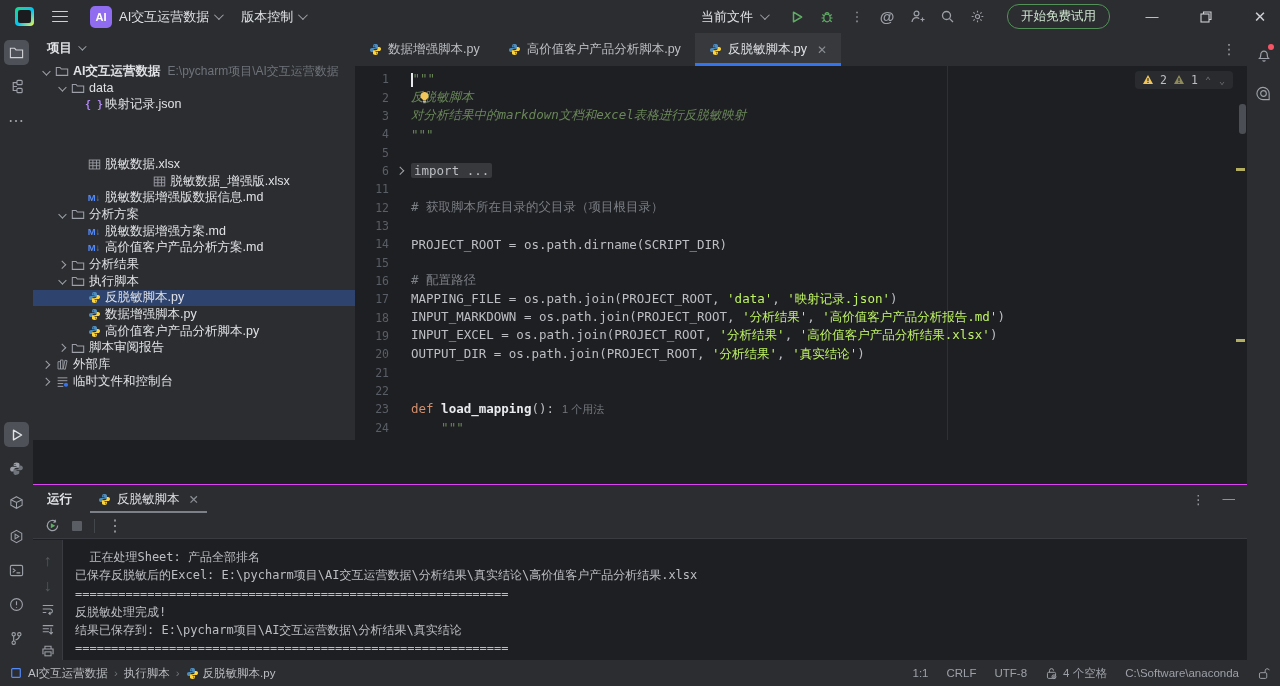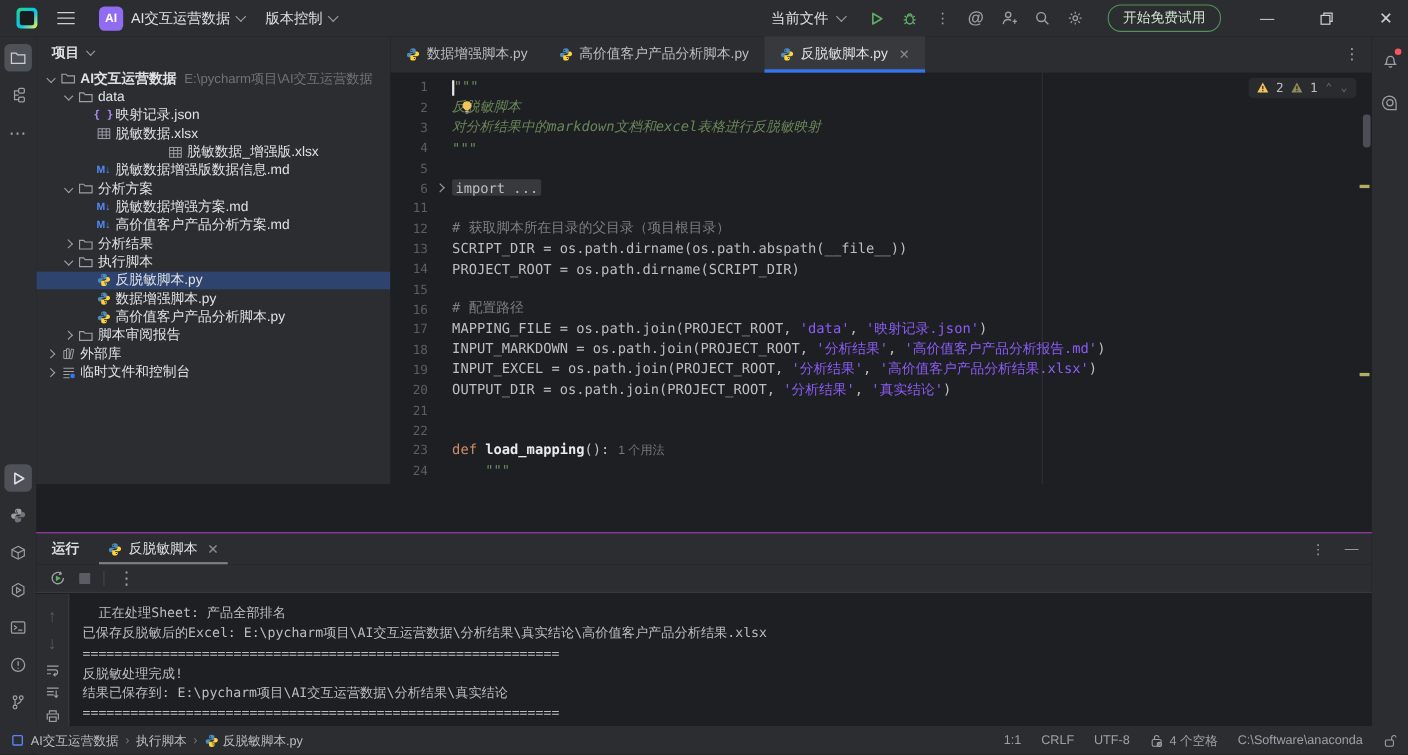--- a/index.html
+++ b/index.html
@@ -64,21 +64,21 @@
   .tab-kebab { position:absolute; right:10px; top:8px; color:#9da0a8; font-size:14px; letter-spacing:1px; }
   #code { position:absolute; left:0; top:33px; right:0; bottom:0; overflow:hidden; padding-top:4px; }
   .margin-guide { position:absolute; left:592px; top:0; bottom:0; width:1px; background:#2d3035; }
   .crow { height:18.35px; display:flex; align-items:center; white-space:pre; font-size:12.5px; position:relative; }
   .lnum { display:inline-block; width:34px; text-align:right; color:#5a5e66; font-family:"DejaVu Sans Mono",monospace; font-size:11.5px; flex:0 0 34px; }
   .foldcol { width:22px; flex:0 0 22px; display:flex; align-items:center; justify-content:center; }
   .foldcol .c { width:5.5px; height:5.5px; border-right:1.3px solid #9da0a8; border-bottom:1.3px solid #9da0a8; transform:rotate(-45deg); }
   .ctext { font-family:"DejaVu Sans Mono",monospace; color:#bcbec4; }
   .seg-doc { color:#6a8759; font-style:italic; }
   .seg-comment { color:#7a7e85; }
-  .seg-str { color:#8b5cf6; }
+  .seg-str { color:#bef264; }
   .seg-kw { color:#cf8e6d; }
   .seg-fn { color:#e8eaed; font-weight:bold; }
   .seg-plain { color:#bcbec4; }
   .seg-fold { background:#37393d; border-radius:2px; padding:0 3px; color:#bcbec4; }
   .seg-inlay { color:#73777e; font-family:"Liberation Sans",sans-serif; font-size:11px; margin-left:8px; }
   .caret { display:inline-block; width:1.5px; height:14px; background:#e8eaed; vertical-align:middle; }
   .bulb { position:absolute; left:64px; top:3px; }
   #insp-widget { position:absolute; right:14px; top:5px; display:flex; align-items:center; gap:6px;
     background:rgba(43,45,48,.92); border-radius:4px; padding:2px 7px; font-size:11.5px; color:#bcbec4; }
   #insp-widget .sep { color:#6f737a; margin:0 1px; font-size:10px; }
@@ -287,21 +287,21 @@
         </span>
         <span class="tlabel">data</span>
       </div>
       <div class="trow" style="padding-left: 38px;">
         <span class="tchev"></span>
         <span class="ticon">
           <span class="ficon-json">{ }</span>
         </span>
         <span class="tlabel">映射记录.json</span>
       </div>
-      <div class="trow" style="padding-left: 38px;">
+      <div class="trow" style="padding-left: 38px; margin-top: 43px;">
         <span class="tchev"></span>
         <span class="ticon">
           <svg width="13" height="13" viewBox="0 0 16 16" stroke="#9da0a8" fill="none" stroke-width="1.1">
             <rect x="1.5" y="2.5" width="13" height="11"></rect>
             <path d="M1.5 6h13M1.5 9.5h13M6 2.5v11M10.5 2.5v11"></path>
           </svg>
         </span>
         <span class="tlabel">脱敏数据.xlsx</span>
       </div>
       <div class="trow" style="padding-left: 38px; justify-content: center;">
@@ -493,21 +493,21 @@
             <path d="M6 1a4.3 4.3 0 0 0-2.4 7.9c.5.4.9.9.9 1.4h3c0-.5.4-1 .9-1.4A4.3 4.3 0 0 0 6 1z" fill="#f2c55c"></path>
             <rect x="4.3" y="10.8" width="3.4" height="1" fill="#c4c4c4"></rect>
             <rect x="4.6" y="12.2" width="2.8" height="1" fill="#c4c4c4"></rect>
           </svg></span></div>
       <div class="crow"><span class="lnum">3</span><span class="foldcol"></span><span class="ctext"><span class="seg-doc">对分析结果中的markdown文档和excel表格进行反脱敏映射</span></span></div>
       <div class="crow"><span class="lnum">4</span><span class="foldcol"></span><span class="ctext"><span class="seg-doc">"""</span></span></div>
       <div class="crow"><span class="lnum">5</span><span class="foldcol"></span><span class="ctext">&nbsp;</span></div>
       <div class="crow"><span class="lnum">6</span><span class="foldcol"><i class="c"></i></span><span class="ctext"><span class="seg-fold">import ...</span></span></div>
       <div class="crow"><span class="lnum">11</span><span class="foldcol"></span><span class="ctext">&nbsp;</span></div>
       <div class="crow"><span class="lnum">12</span><span class="foldcol"></span><span class="ctext"><span class="seg-comment"># 获取脚本所在目录的父目录（项目根目录）</span></span></div>
-      <div class="crow"><span class="lnum">13</span><span class="foldcol"></span><span class="ctext"><span class="seg-plain">SCRIPT_DIR = os.path.dirname(os.path.abspath(__file__))</span></span></div>
+      <div class="crow"><span class="lnum">13</span><span class="foldcol"></span></div>
       <div class="crow"><span class="lnum">14</span><span class="foldcol"></span><span class="ctext"><span class="seg-plain">PROJECT_ROOT = os.path.dirname(SCRIPT_DIR)</span></span></div>
       <div class="crow"><span class="lnum">15</span><span class="foldcol"></span><span class="ctext">&nbsp;</span></div>
       <div class="crow"><span class="lnum">16</span><span class="foldcol"></span><span class="ctext"><span class="seg-comment"># 配置路径</span></span></div>
       <div class="crow"><span class="lnum">17</span><span class="foldcol"></span><span class="ctext"><span class="seg-plain">MAPPING_FILE = os.path.join(PROJECT_ROOT, </span><span class="seg-str">'data'</span><span class="seg-plain">, </span><span class="seg-str">'映射记录.json'</span><span class="seg-plain">)</span></span></div>
       <div class="crow"><span class="lnum">18</span><span class="foldcol"></span><span class="ctext"><span class="seg-plain">INPUT_MARKDOWN = os.path.join(PROJECT_ROOT, </span><span class="seg-str">'分析结果'</span><span class="seg-plain">, </span><span class="seg-str">'高价值客户产品分析报告.md'</span><span class="seg-plain">)</span></span></div>
       <div class="crow"><span class="lnum">19</span><span class="foldcol"></span><span class="ctext"><span class="seg-plain">INPUT_EXCEL = os.path.join(PROJECT_ROOT, </span><span class="seg-str">'分析结果'</span><span class="seg-plain">, </span><span class="seg-str">'高价值客户产品分析结果.xlsx'</span><span class="seg-plain">)</span></span></div>
       <div class="crow"><span class="lnum">20</span><span class="foldcol"></span><span class="ctext"><span class="seg-plain">OUTPUT_DIR = os.path.join(PROJECT_ROOT, </span><span class="seg-str">'分析结果'</span><span class="seg-plain">, </span><span class="seg-str">'真实结论'</span><span class="seg-plain">)</span></span></div>
       <div class="crow"><span class="lnum">21</span><span class="foldcol"></span><span class="ctext">&nbsp;</span></div>
       <div class="crow"><span class="lnum">22</span><span class="foldcol"></span><span class="ctext">&nbsp;</span></div>
       <div class="crow"><span class="lnum">23</span><span class="foldcol"></span><span class="ctext"><span class="seg-kw">def </span><span class="seg-fn">load_mapping</span><span class="seg-plain">():</span><span class="seg-inlay">1 个用法</span></span></div>

